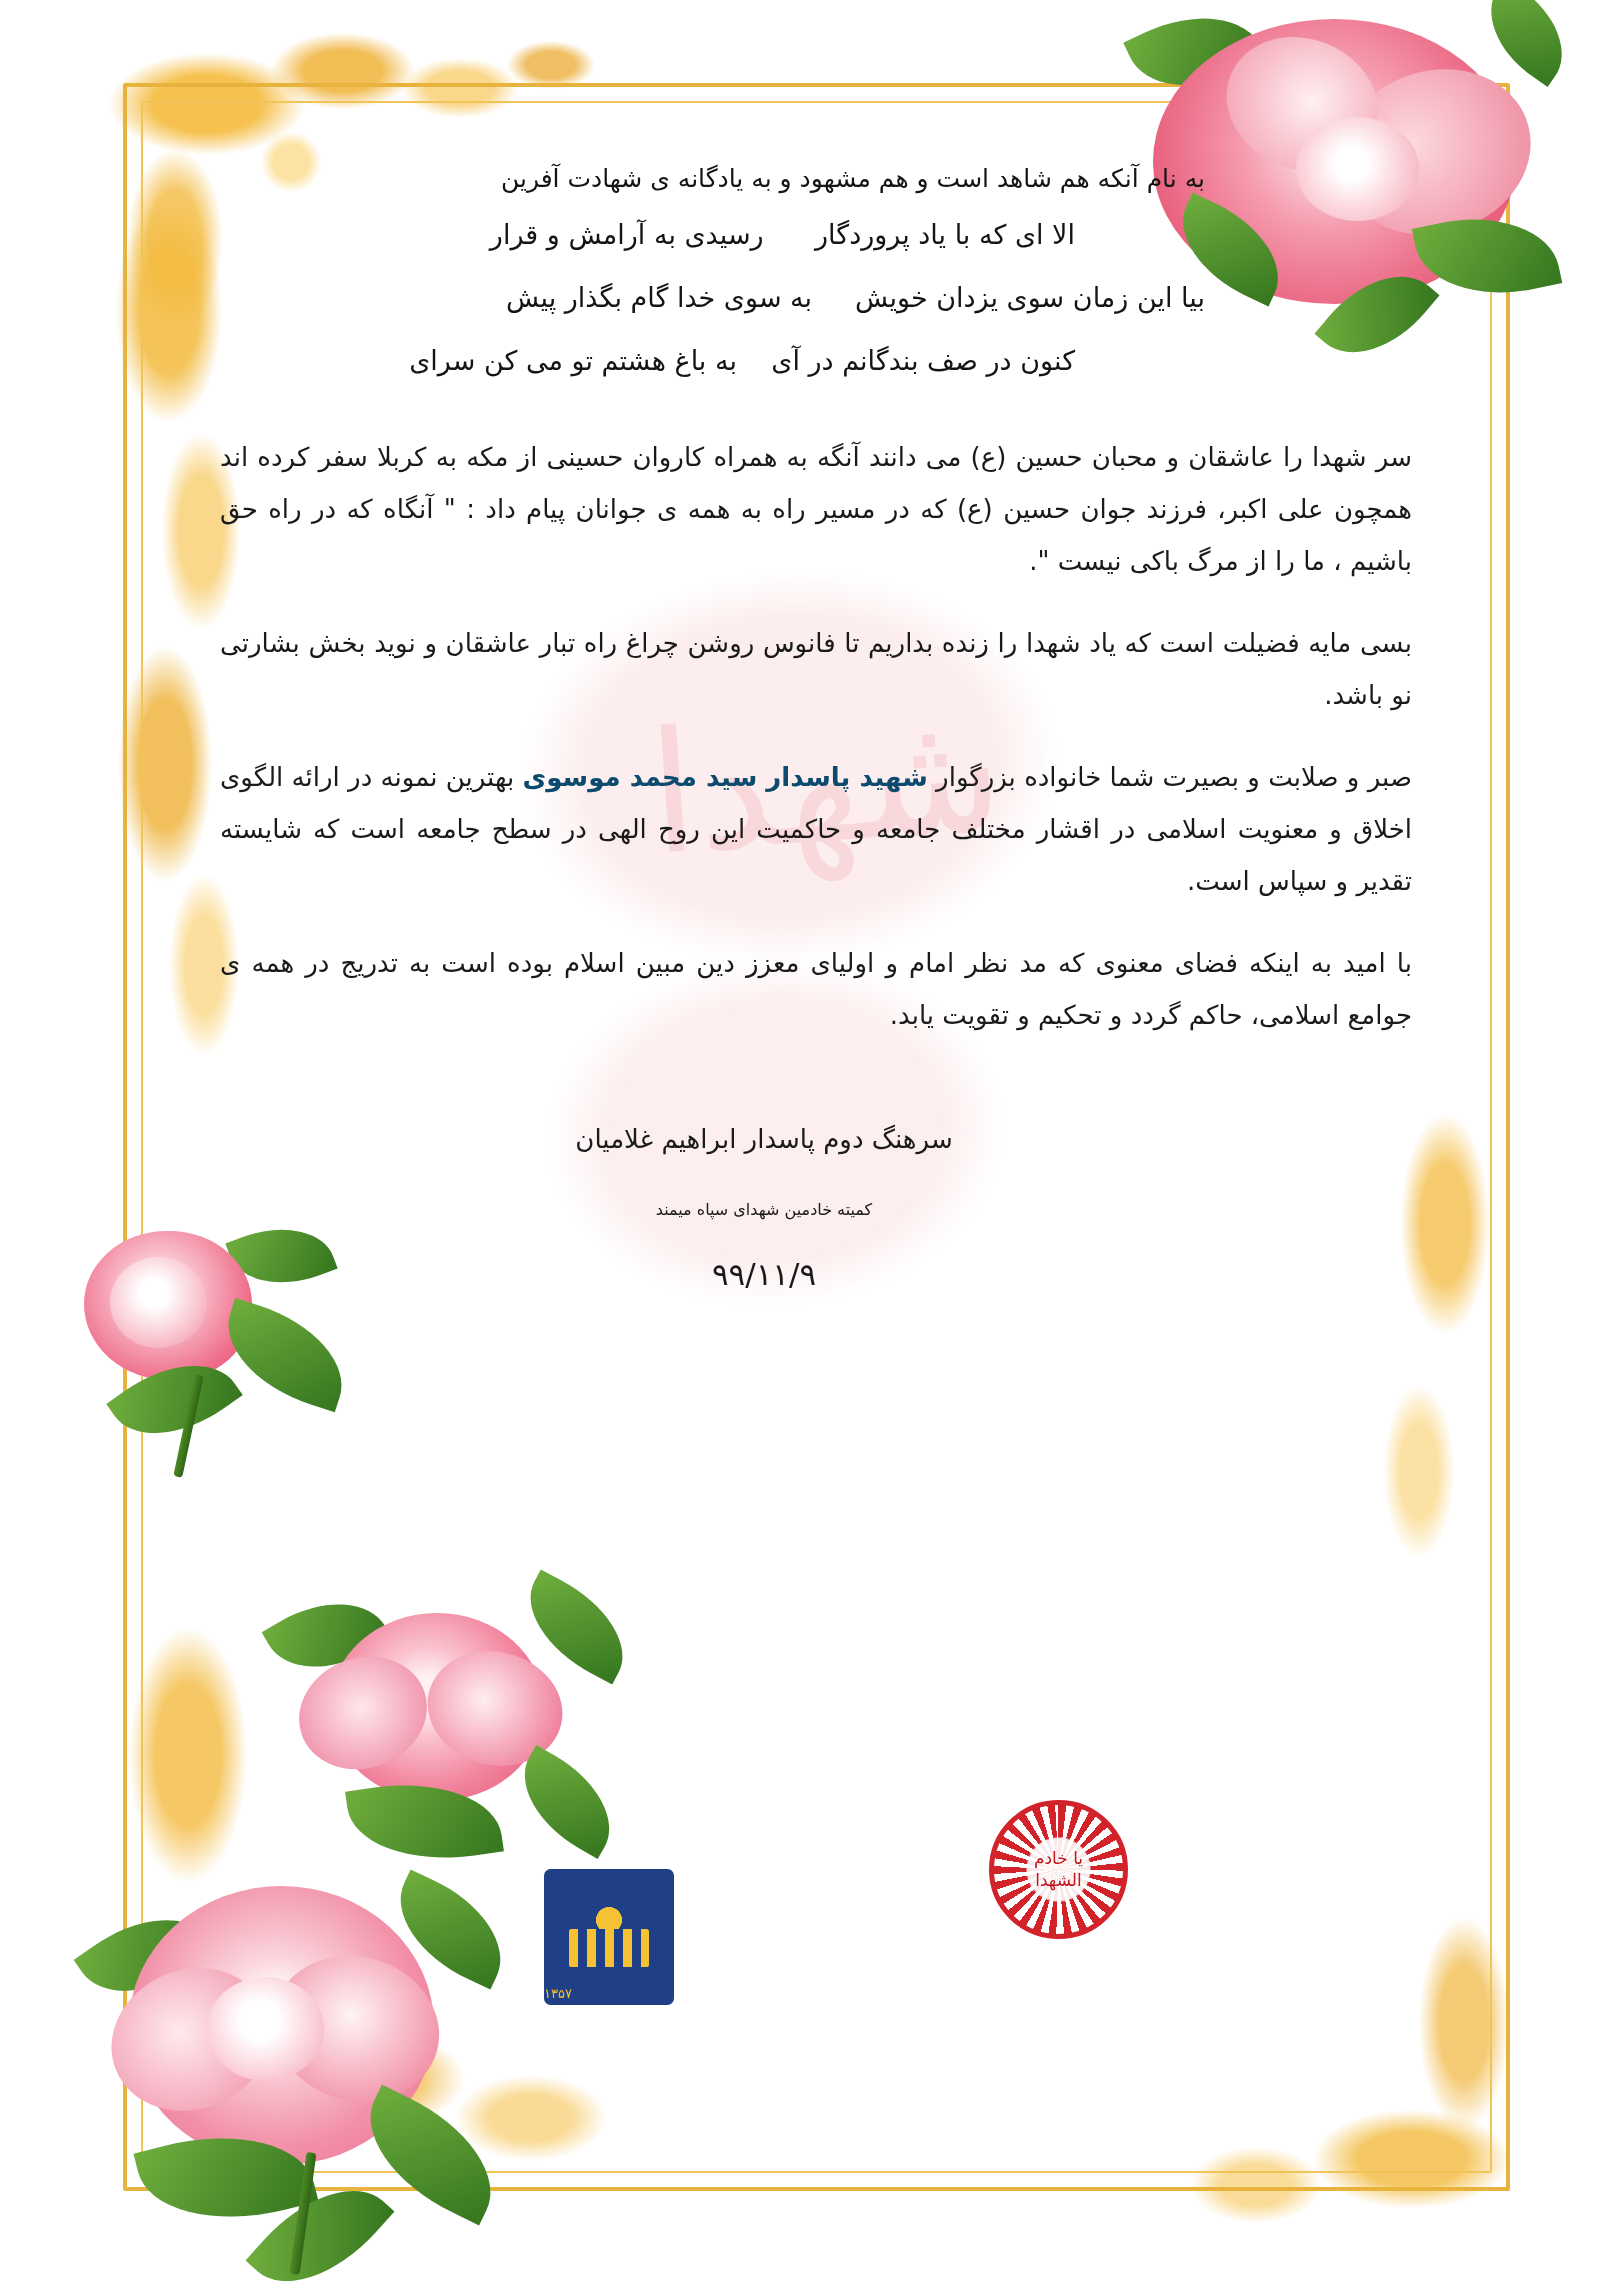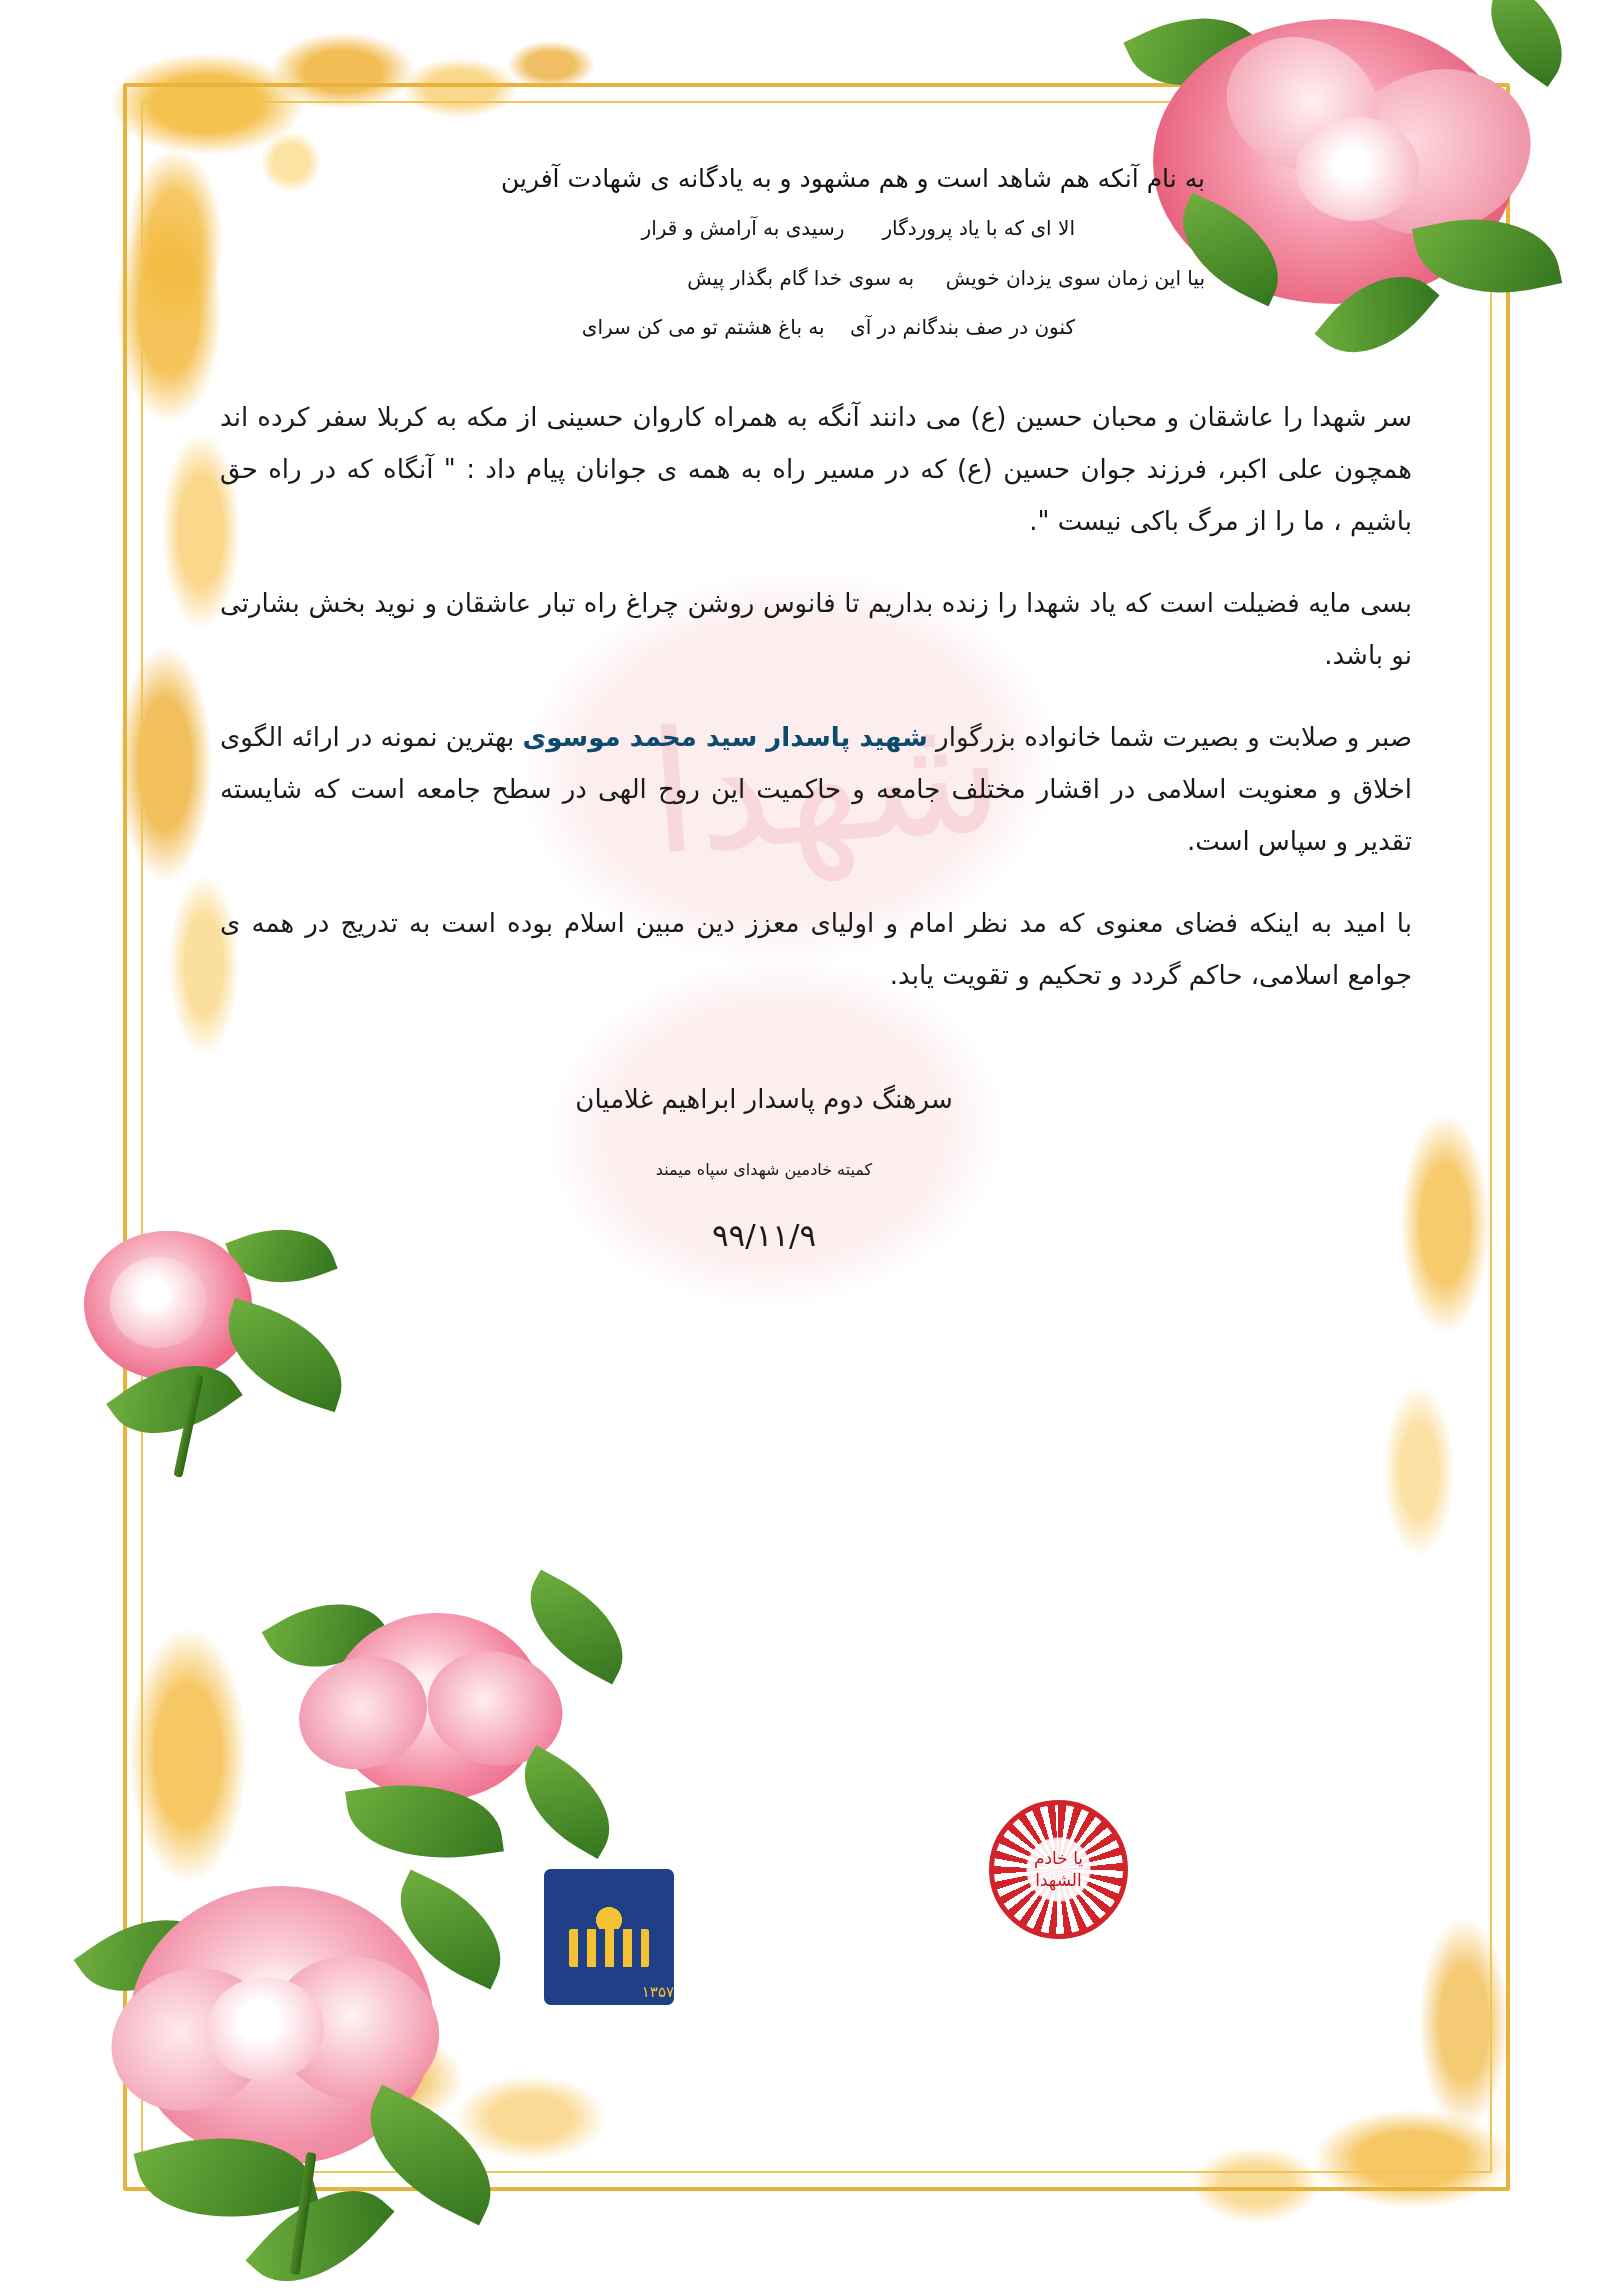--- a/index.html
+++ b/index.html
@@ -244,21 +244,21 @@
   }
   .indent-2 { padding-right: 207px; }
   .indent-3 { padding-right: 337px; }
   .indent-4 { padding-right: 428px; }
   .small-ayah {
     font-size: 23px;
     padding-right: 39px;
     margin-bottom: 17px;
   }
   .verse {
-    font-size: 20px;
+    font-size: 27px;
     margin-bottom: 11.7px;
   }
   .para {
     font-size: 26px;
     line-height: 2.0;
     margin: 30px 0 0 0;
     text-align: justify;
     text-align-last: right;
     padding-left: 26px;
   }
@@ -304,23 +304,23 @@
     border-radius: 3.9px;
   }
   #sepah-emblem .bars {
     position: absolute; left: 24.6px; bottom: 38px; width: 80px; height: 38px;
     background:
       repeating-linear-gradient(90deg, #f4c233 0 9px, #1f3f86 9px 18px);
     border-radius: 2.6px;
   }
   #sepah-emblem .caption {
     position: absolute; left: 0; right: 0; bottom: 3.9px;
-    text-align: right;
+    text-align: left;
     color: #f4c233;
-    font-size: 15px;
+    font-size: 13px;
     font-family: "DejaVu Sans", sans-serif;
   }
 
   #seal-red {
     position: absolute;
     right: 479px;
     top: 1800px;
     width: 139px;
     height: 139px;
     border-radius: 50%;

